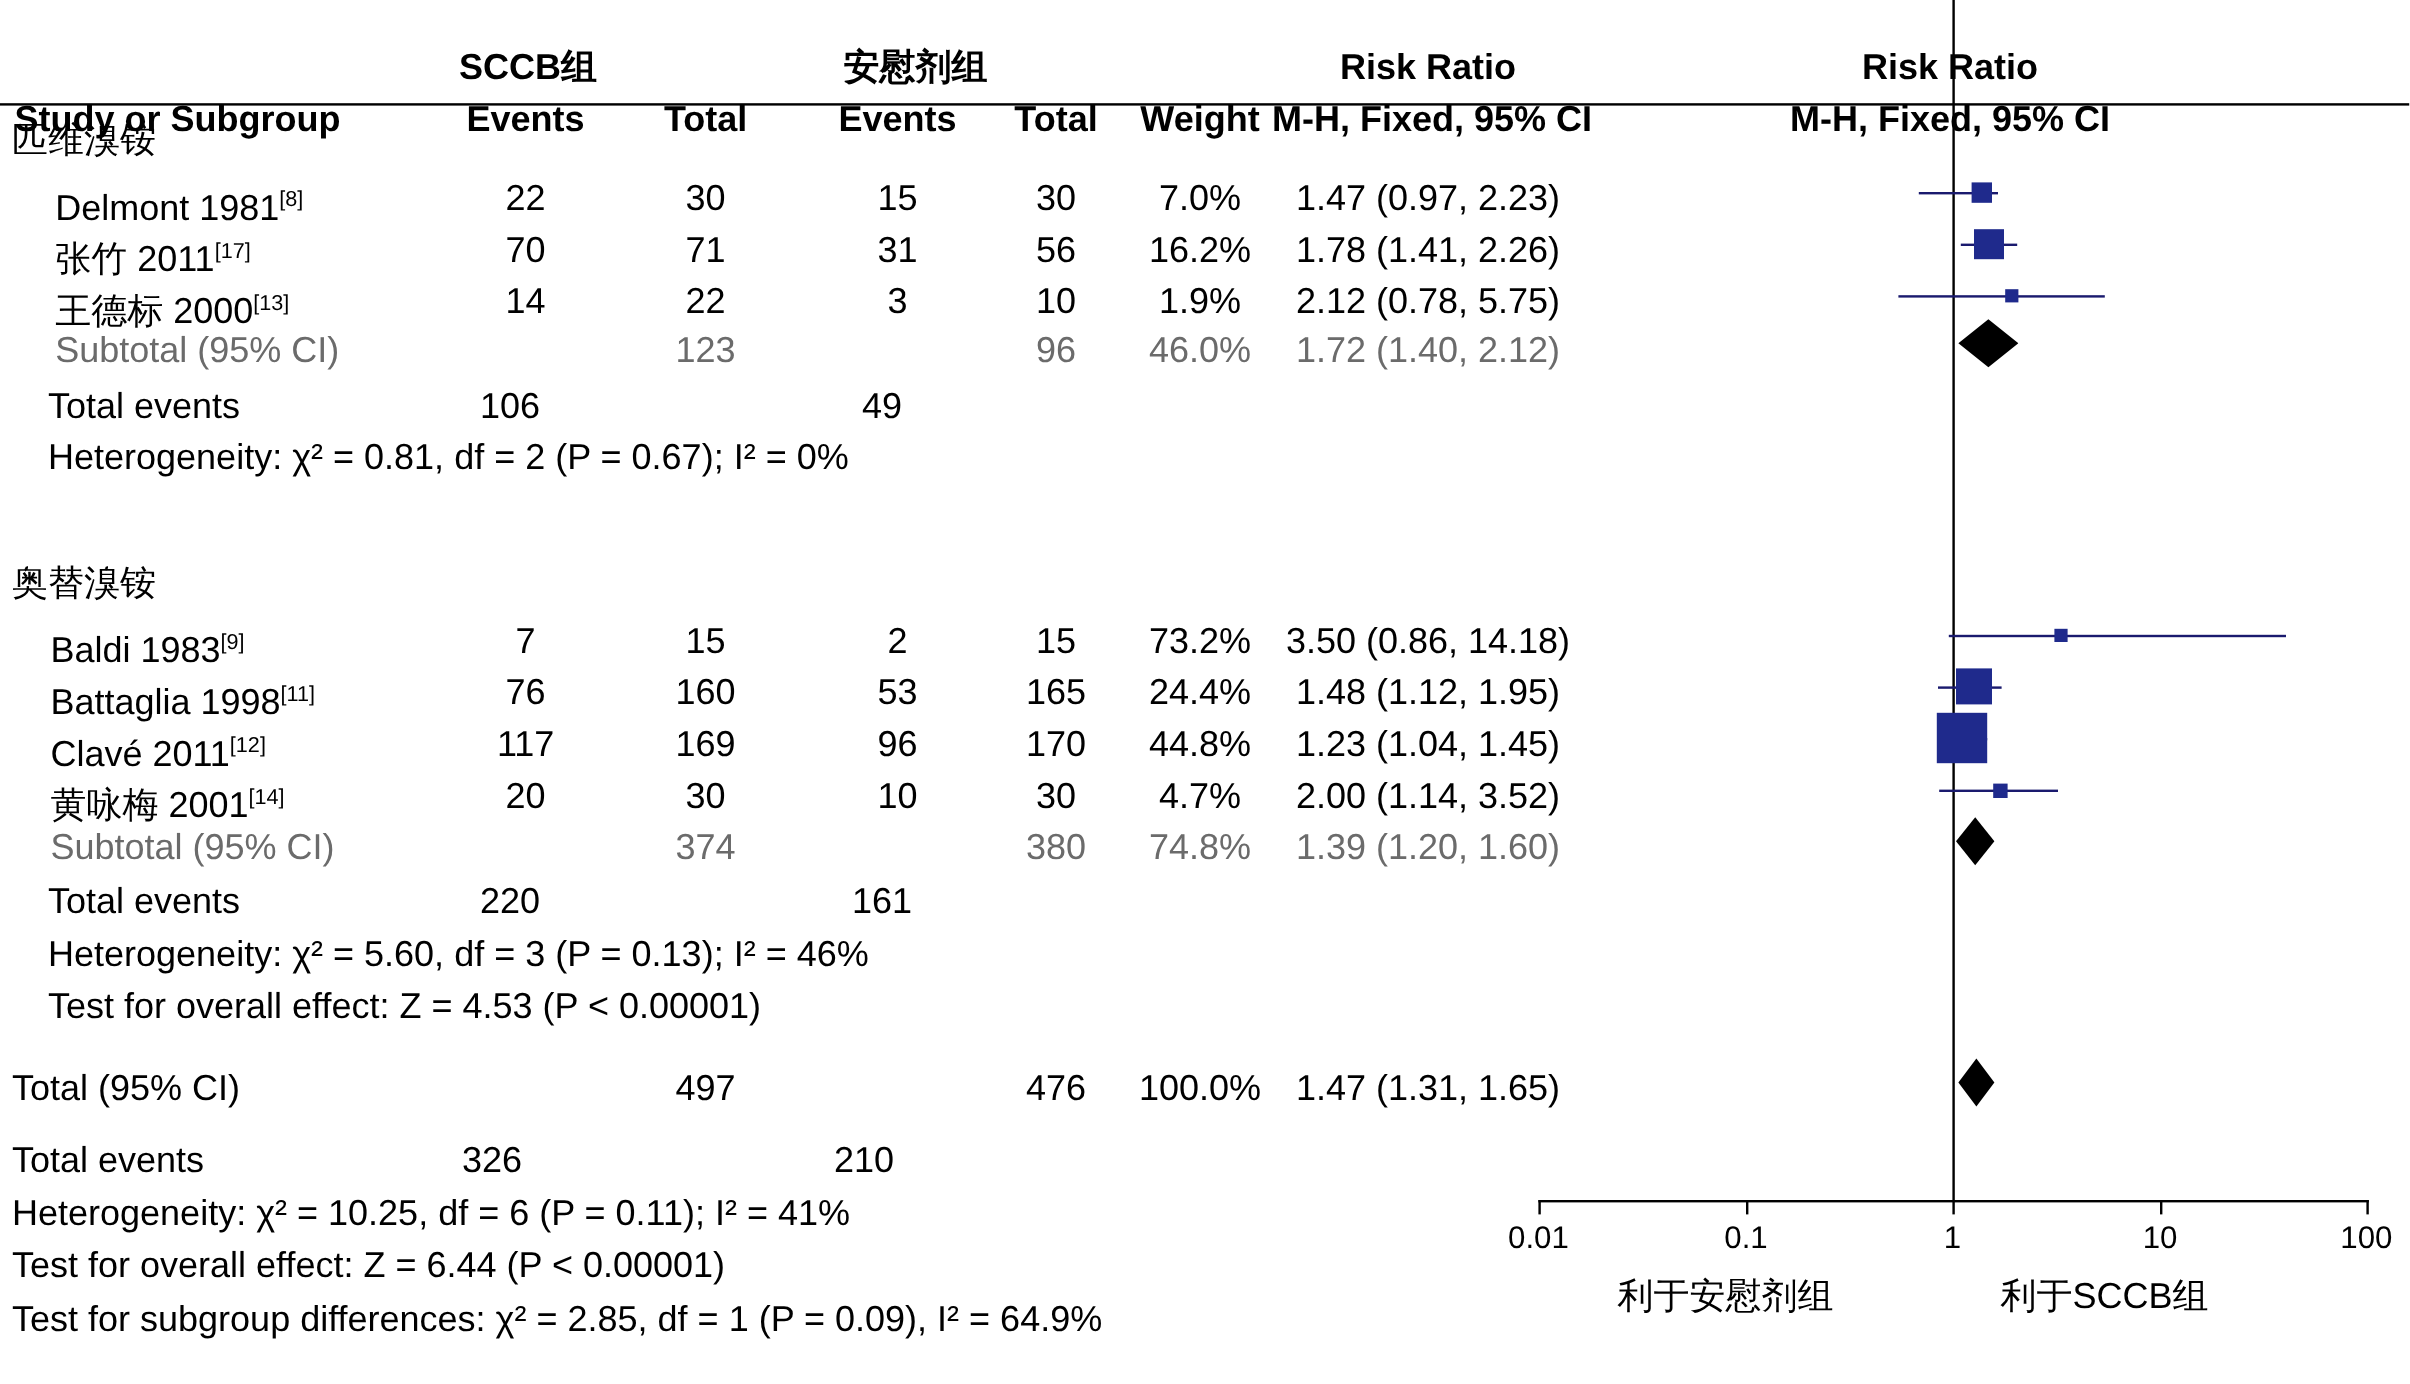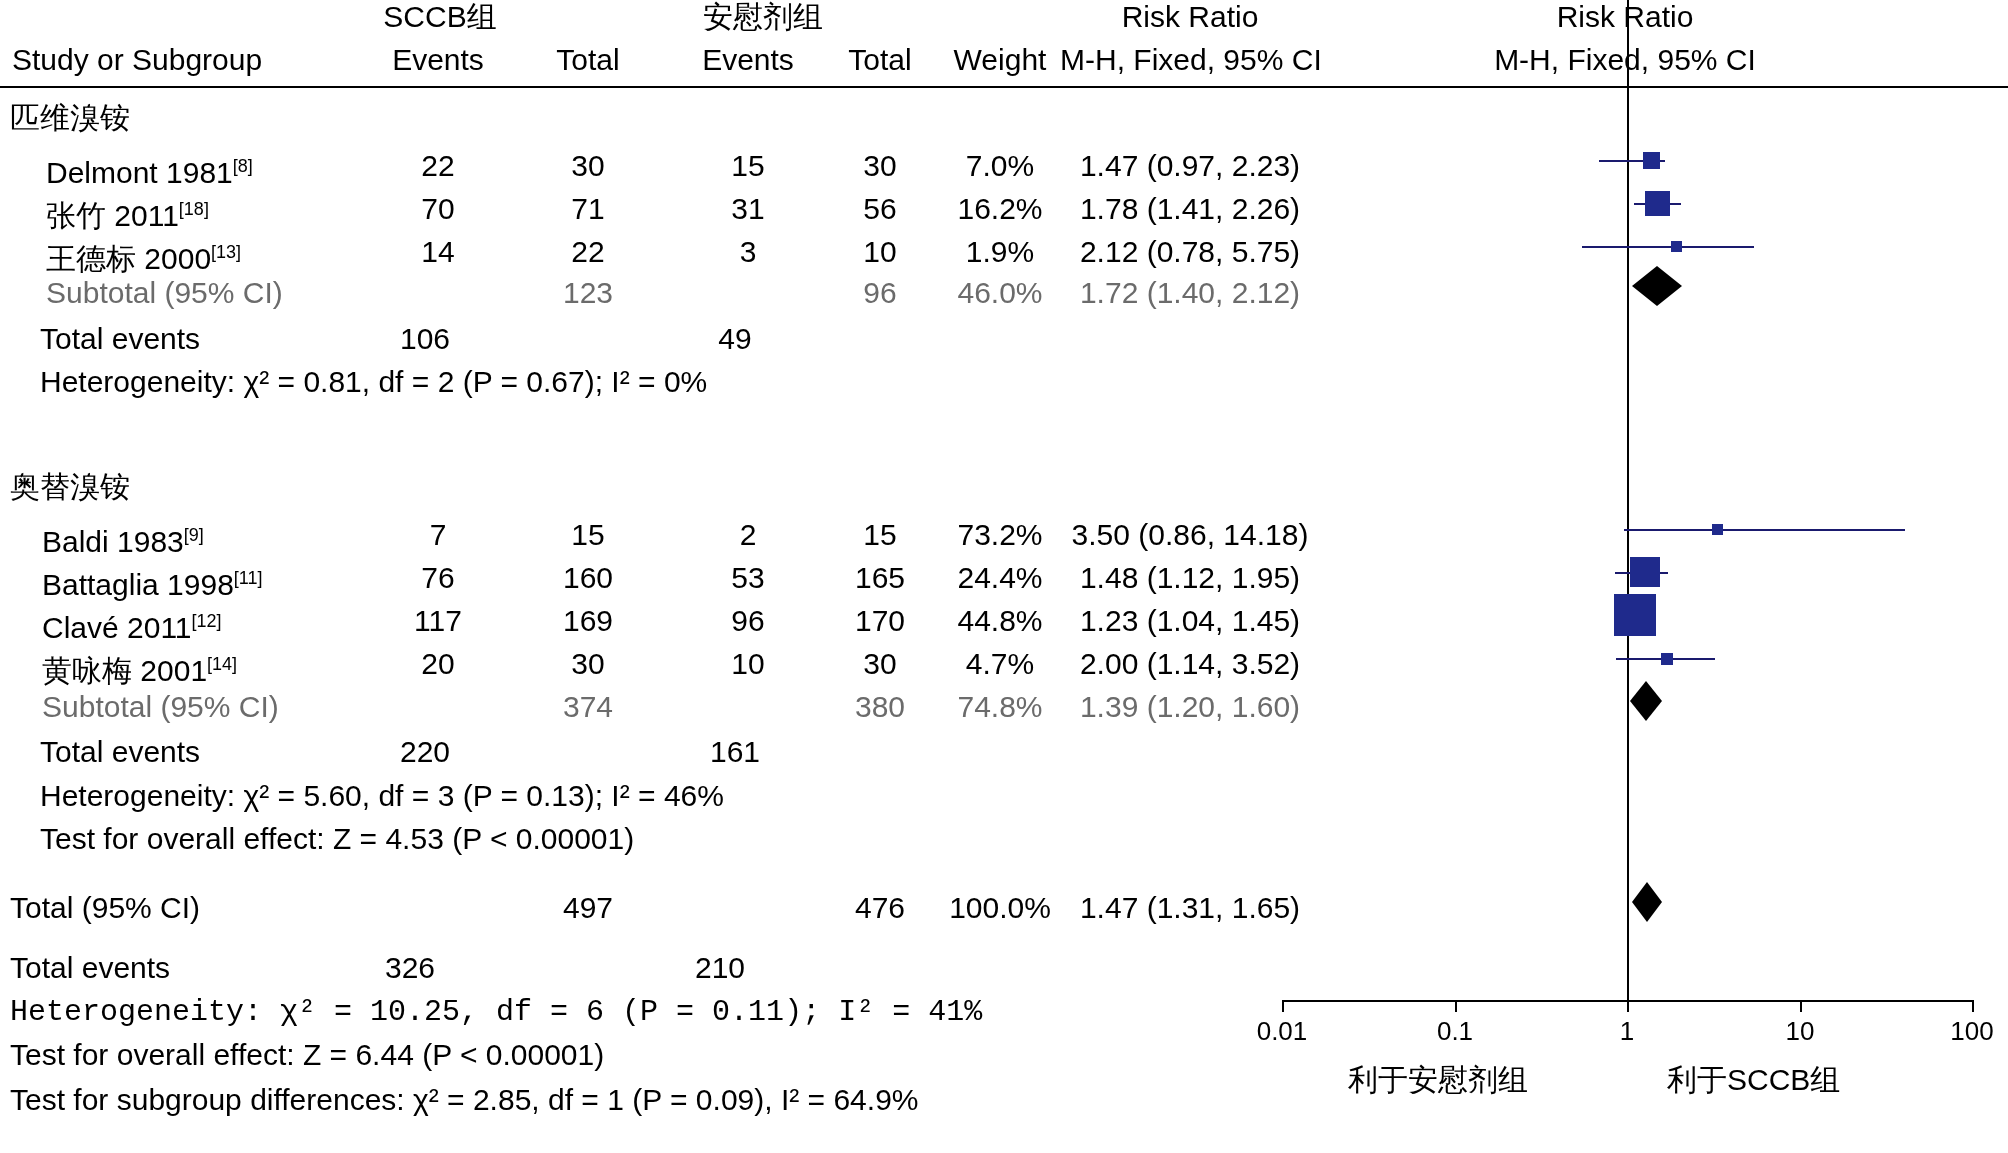--- a/index.html
+++ b/index.html
@@ -19,21 +19,21 @@
     background: #ffffff;
   }
 
   
   .t {
     position: absolute;
     white-space: nowrap;
     font-size: 30px;
     line-height: 30px;
   }
-  .bold { font-weight: normal; }
+  .bold { font-weight: bold; margin-top: 40px; }
   .grey { color: #6b6b6b; }
   .ctr { text-align: center; }
   .sup {
     font-size: 18px;
     vertical-align: super;
   }
 
   
   .hline {
     position: absolute;
@@ -114,21 +114,21 @@
     <span>Delmont 1981</span><span class="sup">[8]</span>
   </div>
   <div class="t ctr" style="left:368px; top:151px; width:140px;">22</div>
   <div class="t ctr" style="left:528px; top:151px; width:120px;">30</div>
   <div class="t ctr" style="left:678px; top:151px; width:140px;">15</div>
   <div class="t ctr" style="left:820px; top:151px; width:120px;">30</div>
   <div class="t ctr" style="left:930px; top:151px; width:140px;">7.0%</div>
   <div class="t ctr" style="left:1060px; top:151px; width:260px;">1.47 (0.97, 2.23)</div>
 
   <div class="t" style="left:46px; top:194px;">
-    <span>张竹 2011</span><span class="sup">[18]</span>
+    <span>张竹 2011</span><span class="sup">[17]</span>
   </div>
   <div class="t ctr" style="left:368px; top:194px; width:140px;">70</div>
   <div class="t ctr" style="left:528px; top:194px; width:120px;">71</div>
   <div class="t ctr" style="left:678px; top:194px; width:140px;">31</div>
   <div class="t ctr" style="left:820px; top:194px; width:120px;">56</div>
   <div class="t ctr" style="left:930px; top:194px; width:140px;">16.2%</div>
   <div class="t ctr" style="left:1060px; top:194px; width:260px;">1.78 (1.41, 2.26)</div>
 
   <div class="t" style="left:46px; top:237px;">
     <span>王德标 2000</span><span class="sup">[13]</span>
@@ -207,21 +207,21 @@
 
   <div class="t" style="left:10px; top:893px;">Total (95% CI)</div>
   <div class="t ctr" style="left:528px; top:893px; width:120px;">497</div>
   <div class="t ctr" style="left:820px; top:893px; width:120px;">476</div>
   <div class="t ctr" style="left:925px; top:893px; width:150px;">100.0%</div>
   <div class="t ctr" style="left:1060px; top:893px; width:260px;">1.47 (1.31, 1.65)</div>
 
   <div class="t" style="left:10px; top:953px;">Total events</div>
   <div class="t ctr" style="left:340px; top:953px; width:140px;">326</div>
   <div class="t ctr" style="left:650px; top:953px; width:140px;">210</div>
-  <div class="t" style="left:10px; top:997px;font-family:Liberation Mono, monospace;">Heterogeneity: χ² = 10.25, df = 6 (P = 0.11); I² = 41%</div>
+  <div class="t" style="left:10px; top:997px;">Heterogeneity: χ² = 10.25, df = 6 (P = 0.11); I² = 41%</div>
   <div class="t" style="left:10px; top:1040px;">Test for overall effect: Z = 6.44 (P &lt; 0.00001)</div>
   <div class="t" style="left:10px; top:1085px;">Test for subgroup differences: χ² = 2.85, df = 1 (P = 0.09), I² = 64.9%</div>
 
   <div id="plot">
 
     <div class="axis-v" style="left:345px; top:0px; height:1000px;"></div>
 
     <div class="ci-line" style="left:317px; top:160px; width:66px;"></div>
     <div class="box" style="left:361px; top:152px; width:17px; height:17px;"></div>
 

